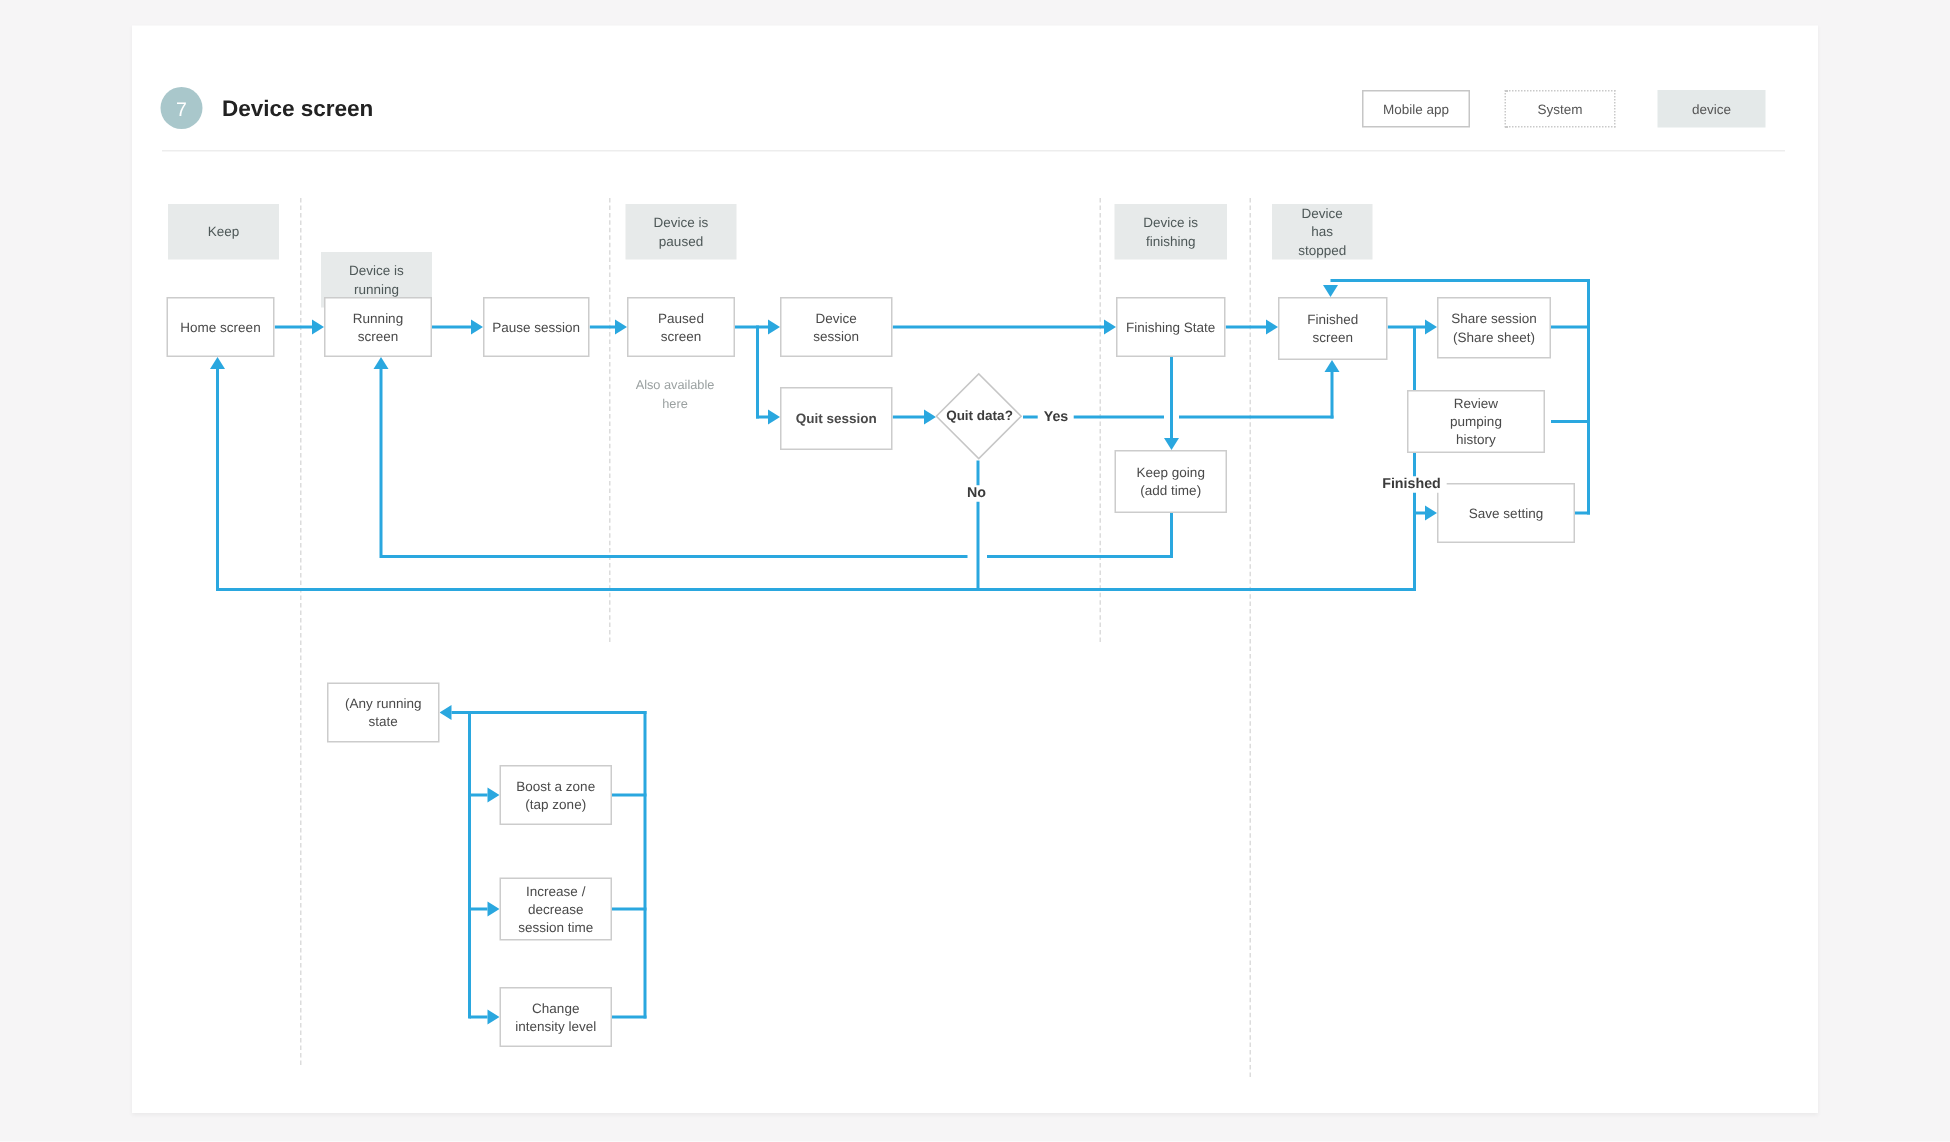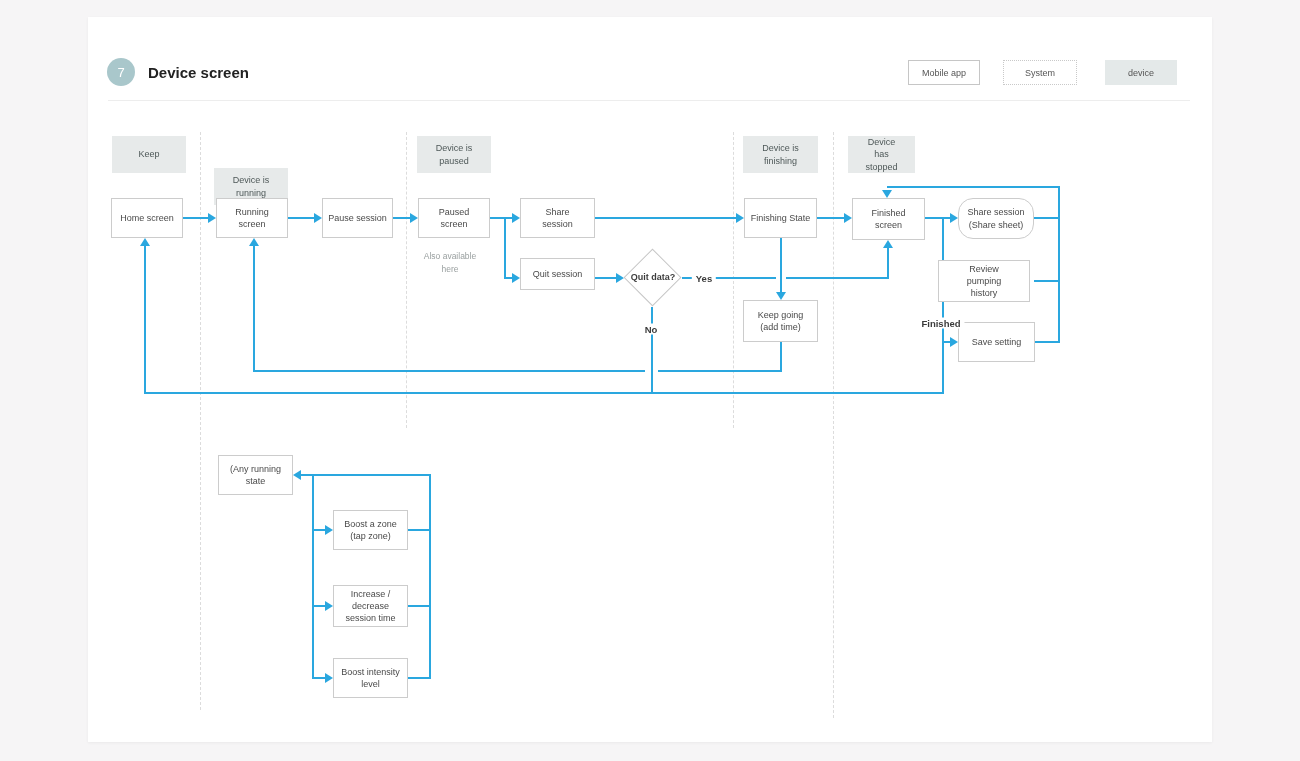--- a/index.html
+++ b/index.html
@@ -125,32 +125,32 @@
   <div class="ah au" style="left:140px;top:238px;"></div>
   <div class="ah al" style="left:293px;top:470px;"></div>
   <div class="ah ar" style="left:325px;top:525px;"></div>
   <div class="ah ar" style="left:325px;top:601px;"></div>
   <div class="ah ar" style="left:325px;top:673px;"></div>
 
   <div class="node" style="left:111px;top:198px;width:72px;height:40px;">Home screen</div>
   <div class="node" style="left:216px;top:198px;width:72px;height:40px;padding:2px 16px;">Running screen</div>
   <div class="node" style="left:322px;top:198px;width:71px;height:40px;">Pause session</div>
   <div class="node" style="left:418px;top:198px;width:72px;height:40px;">Paused screen</div>
-  <div class="node" style="left:520px;top:198px;width:75px;height:40px;padding:2px 18px;">Share session</div>
+  <div class="node" style="left:520px;top:198px;width:75px;height:40px;padding:2px 18px;">Device session</div>
   <div class="node" style="left:744px;top:198px;width:73px;height:40px;">Finishing State</div>
   <div class="node" style="left:852px;top:198px;width:73px;height:42px;padding:2px 16px;">Finished screen</div>
-  <div class="node" style="left:958px;top:198px;width:76px;height:41px;padding:2px 7px;border-radius:15px;">Share session (Share sheet)</div>
-  <div class="node" style="left:520px;top:258px;width:75px;height:32px;">Quit session</div>
+  <div class="node" style="left:958px;top:198px;width:76px;height:41px;padding:2px 7px;">Share session (Share sheet)</div>
+  <div class="node" style="left:520px;top:258px;width:75px;height:42px;font-weight:bold;">Quit session</div>
   <div class="node" style="left:743px;top:300px;width:75px;height:42px;padding:2px 9px;">Keep going (add time)</div>
   <div class="node" style="left:938px;top:260px;width:92px;height:42px;padding:1px 17px;">Review pumping history</div>
-  <div class="node" style="left:958px;top:322px;width:77px;height:40px;">Save setting</div>
+  <div class="node" style="left:958px;top:322px;width:92px;height:40px;">Save setting</div>
   <div class="node" style="left:218px;top:455px;width:75px;height:40px;padding:2px 9px;">(Any running state</div>
   <div class="node" style="left:333px;top:510px;width:75px;height:40px;padding:2px 9px;">Boost a zone (tap zone)</div>
   <div class="node" style="left:333px;top:585px;width:75px;height:42px;padding:2px 9px;">Increase / decrease session time</div>
-  <div class="node" style="left:333px;top:658px;width:75px;height:40px;padding:2px 7px;">Boost intensity level</div>
+  <div class="node" style="left:333px;top:658px;width:75px;height:40px;padding:2px 7px;">Change intensity level</div>
 
   <div class="diamond" style="left:624px;top:249px;">
     <div class="shape"></div>
     <div class="dlabel">Quit data?</div>
   </div>
 
   <div class="elabel" style="left:704px;top:278px;">Yes</div>
   <div class="elabel" style="left:651px;top:329px;">No</div>
   <div class="elabel" style="left:941px;top:323px;">Finished</div>
   <div class="note" style="left:419px;top:250px;width:62px;">Also available here</div>

